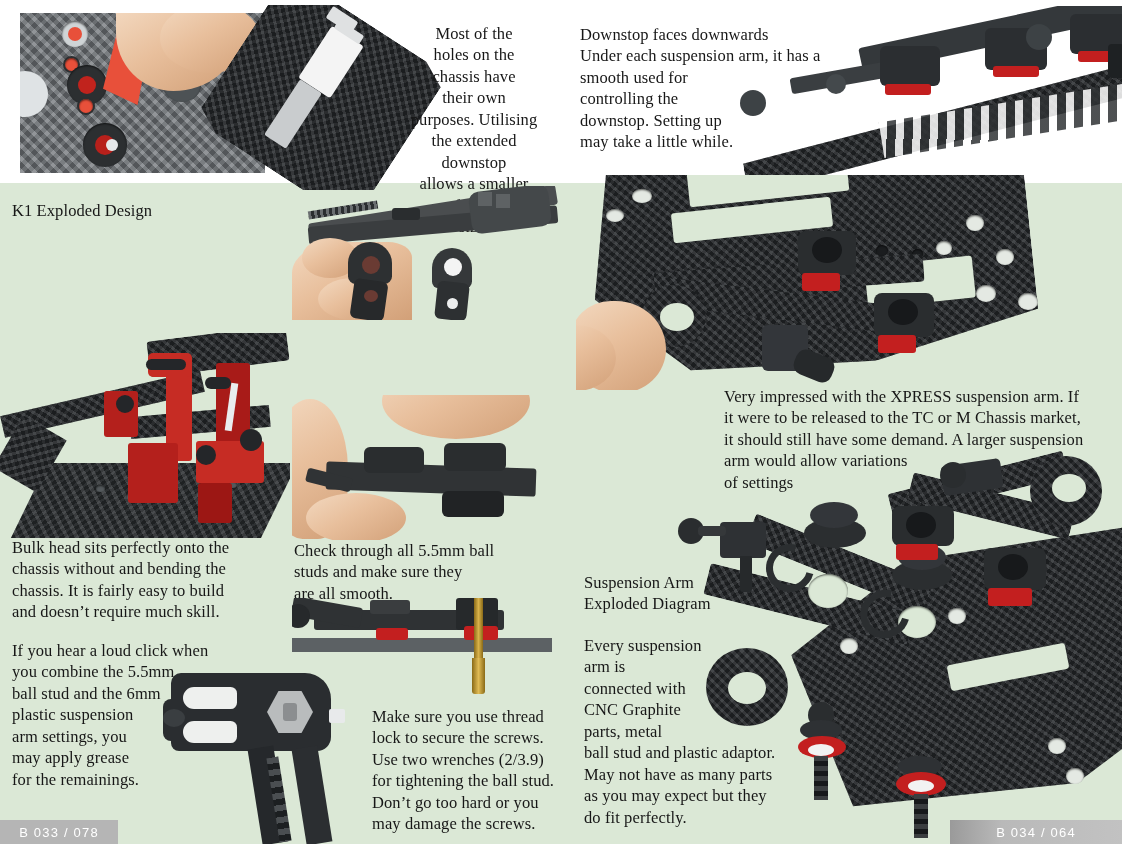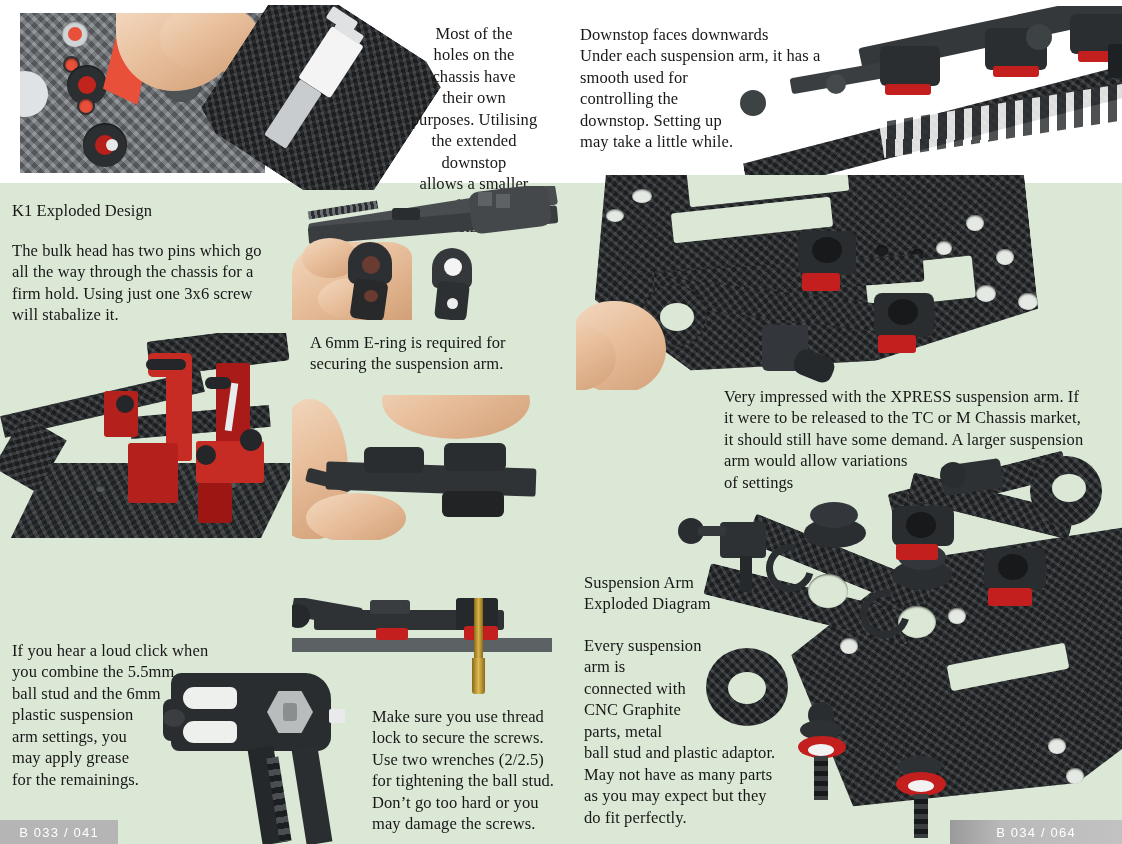--- a/index.html
+++ b/index.html
@@ -160,24 +160,20 @@
     <div class="redpart" style="left:348px;top:45px;width:46px;height:11px;border-radius:3px;"></div>
 
     <div class="blk" style="left:10px;top:84px;width:26px;height:26px;border-radius:50%;background:#3d4245;"></div>
     <div class="blk" style="left:96px;top:68px;width:20px;height:20px;border-radius:50%;background:#44494c;"></div>
     <div class="blk" style="left:296px;top:18px;width:26px;height:26px;border-radius:50%;background:#3d4245;"></div>
     <div class="blk" style="left:378px;top:38px;width:16px;height:34px;border-radius:4px;background:#1e2123;"></div>
   </div>
 
   <div class="txt head" style="left:12px; top:200px; width:260px;">K1 Exploded Design</div>
 
-  <div class="txt" style="left:12px; top:240px; width:276px;">The bulk head has two pins which go
-all the way through the chassis for a
-firm hold. Using just one 3x6 screw
-will stabalize it.</div>
 
   <div class="photo" style="left:0px; top:333px; width:290px; height:205px;">
 
     <div class="carbon-dark" style="position:absolute;left:28px;top:130px;width:250px;height:80px;
          transform:skewX(-26deg); background-color:#2b2e31;"></div>
     <div class="hole" style="left:96px;top:152px;width:9px;height:7px;background:#54595c;"></div>
     <div class="hole" style="left:126px;top:160px;width:9px;height:7px;background:#54595c;"></div>
     <div class="hole" style="left:160px;top:150px;width:9px;height:7px;background:#54595c;"></div>
     <div class="hole" style="left:196px;top:158px;width:9px;height:7px;background:#54595c;"></div>
     <div class="hole" style="left:228px;top:148px;width:9px;height:7px;background:#54595c;"></div>
@@ -197,20 +193,24 @@
     <div class="redpart" style="left:148px;top:20px;width:44px;height:24px;border-radius:5px;background:#c62c24;"></div>
 
     <div class="blk" style="left:146px;top:26px;width:40px;height:11px;border-radius:6px;"></div>
     <div class="blk" style="left:205px;top:44px;width:26px;height:12px;border-radius:6px;"></div>
     <div class="blk" style="left:240px;top:96px;width:22px;height:22px;border-radius:50%;"></div>
     <div class="blk" style="left:196px;top:112px;width:20px;height:20px;border-radius:50%;"></div>
     <div class="blk" style="left:116px;top:62px;width:18px;height:18px;border-radius:50%;"></div>
     <div style="position:absolute;left:228px;top:50px;width:7px;height:48px;background:#e9ecee;transform:rotate(8deg);"></div>
   </div>
 
+  <div class="txt" style="left:12px; top:537px; width:280px;">Bulk head sits perfectly onto the
+chassis without and bending the
+chassis. It is fairly easy to build
+and doesn’t require much skill.</div>
 
   <div class="txt" style="left:12px; top:640px; width:200px;">If you hear a loud click when
 you combine the 5.5mm
 ball stud and the 6mm
 plastic suspension
 arm settings, you
 may apply grease
 for the remainings.</div>
 
   <div class="photo" style="left:163px; top:665px; width:182px; height:179px;">
@@ -258,36 +258,37 @@
     <div class="blk" style="left:60px;top:94px;width:34px;height:40px;border-radius:6px;background:#27292b;transform:rotate(8deg);"></div>
     <div style="position:absolute;left:70px;top:70px;width:18px;height:18px;border-radius:50%;background:#6a3b33;"></div>
     <div style="position:absolute;left:72px;top:104px;width:14px;height:12px;border-radius:50%;background:#6a3b33;"></div>
 
     <div class="blk" style="left:140px;top:62px;width:40px;height:40px;border-radius:50% 50% 16% 16%;background:#35383a;"></div>
     <div class="blk" style="left:144px;top:96px;width:32px;height:38px;border-radius:6px;background:#2d3032;transform:rotate(6deg);"></div>
     <div style="position:absolute;left:152px;top:72px;width:18px;height:18px;border-radius:50%;background:#f4f4f4;"></div>
     <div style="position:absolute;left:155px;top:112px;width:11px;height:11px;border-radius:50%;background:#eceeee;"></div>
   </div>
 
-  <div class="txt" style="left:310px; top:332px; width:260px;">A 6mm E-ring is required for
-securing the suspension arm.</div>
 
   <div class="photo" style="left:292px; top:395px; width:288px; height:145px;">
 
     <div class="skin" style="position:absolute;left:-20px;top:4px;width:76px;height:140px;border-radius:50% 50% 40% 40%;"></div>
     <div class="skin" style="position:absolute;left:90px;top:-32px;width:148px;height:76px;border-radius:50%;"></div>
     <div class="skin" style="position:absolute;left:14px;top:98px;width:100px;height:50px;border-radius:50%;"></div>
 
     <div class="blk" style="left:34px;top:70px;width:210px;height:28px;background:#303335;transform:rotate(2deg);"></div>
     <div class="blk" style="left:14px;top:78px;width:46px;height:14px;background:#303335;transform:rotate(14deg);"></div>
     <div class="blk" style="left:72px;top:52px;width:60px;height:26px;border-radius:6px;background:#2a2d2f;"></div>
     <div class="blk" style="left:152px;top:48px;width:62px;height:28px;border-radius:6px;background:#2a2d2f;"></div>
     <div class="blk" style="left:150px;top:96px;width:62px;height:26px;border-radius:6px;background:#212325;"></div>
   </div>
 
+  <div class="txt" style="left:294px; top:540px; width:260px;">Check through all 5.5mm ball
+studs  and make sure they
+are all smooth.</div>
 
   <div class="photo" style="left:292px; top:598px; width:288px; height:115px;">
 
     <div style="position:absolute;left:-10px;top:40px;width:270px;height:14px;background:#5c6164;"></div>
 
     <div class="blk" style="left:22px;top:12px;width:190px;height:20px;background:#2f3234;"></div>
     <div class="blk" style="left:0px;top:4px;width:70px;height:20px;background:#2f3234;transform:rotate(10deg);"></div>
     <div class="blk" style="left:-6px;top:6px;width:24px;height:24px;border-radius:50%;background:#26292b;"></div>
     <div class="blk" style="left:78px;top:2px;width:40px;height:14px;background:#3a3d3f;border-radius:3px;"></div>
     <div class="blk" style="left:164px;top:0px;width:42px;height:32px;background:#26292b;border-radius:3px;"></div>
@@ -296,21 +297,21 @@
     <div class="redpart" style="left:172px;top:28px;width:34px;height:14px;border-radius:3px;"></div>
 
     <div style="position:absolute;left:182px;top:-16px;width:9px;height:110px;
          background:linear-gradient(90deg,#8a6a17,#d8b24a,#8a6a17);"></div>
     <div style="position:absolute;left:180px;top:60px;width:13px;height:36px;
          background:linear-gradient(90deg,#8a6a17,#e0bb55,#8a6a17);border-radius:0 0 3px 3px;"></div>
   </div>
 
   <div class="txt" style="left:372px; top:706px; width:210px;">Make sure you use thread
 lock to secure the screws.
-Use two wrenches (2/2.5)
+Use two wrenches (2/3.9)
 for tightening the ball stud.
 Don’t go too hard or you
 may damage the screws.</div>
 
   <div class="photo" style="left:576px; top:175px; width:546px; height:215px;">
 
     <div class="carbon-dark" style="position:absolute;left:14px;top:-58px;width:440px;height:250px;
          transform:rotate(-6deg);
          clip-path: polygon(6% 10%, 64% 0%, 74% 6%, 100% 12%, 100% 86%, 62% 100%, 20% 96%, 0% 64%);"></div>
 
@@ -421,16 +422,16 @@
 CNC Graphite
 parts, metal
 ball stud and plastic adaptor.
 May not have as many parts
 as you may expect but they
 do fit perfectly.</div>
 
   <div class="txt head" style="left:584px; top:572px; width:220px;">Suspension Arm
 Exploded Diagram</div>
 
-  <div class="pagebar left">B 033 / 041</div>
+  <div class="pagebar left">B 033 / 078</div>
   <div class="pagebar right">B 034 / 064</div>
 
 </div>
 
 </body></html>

